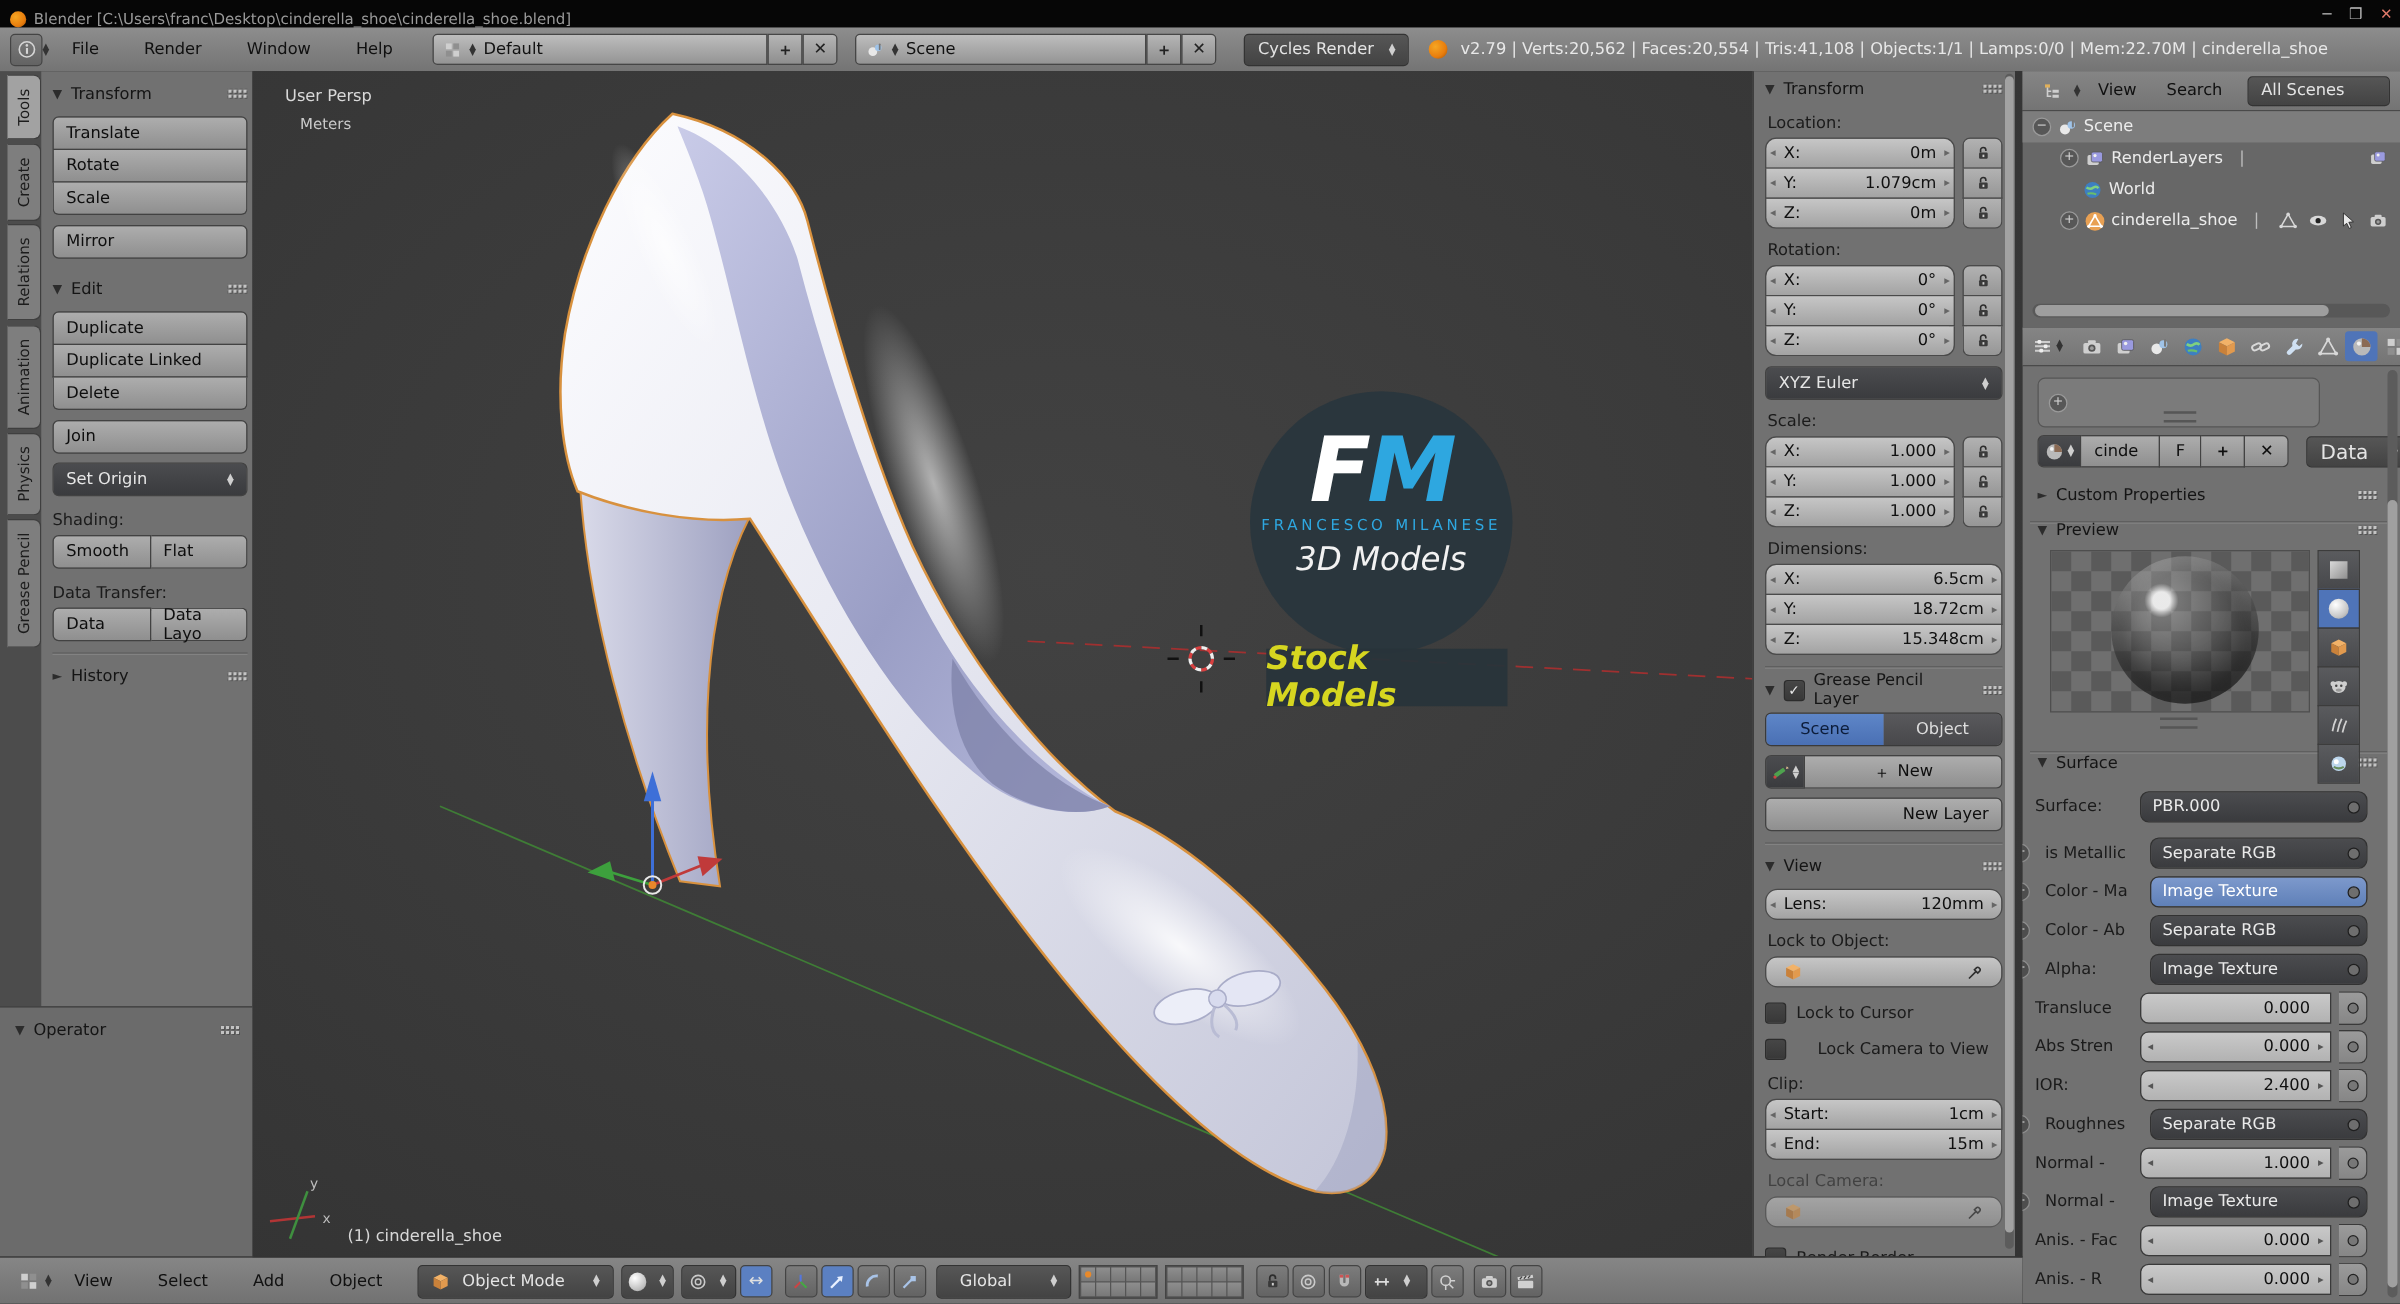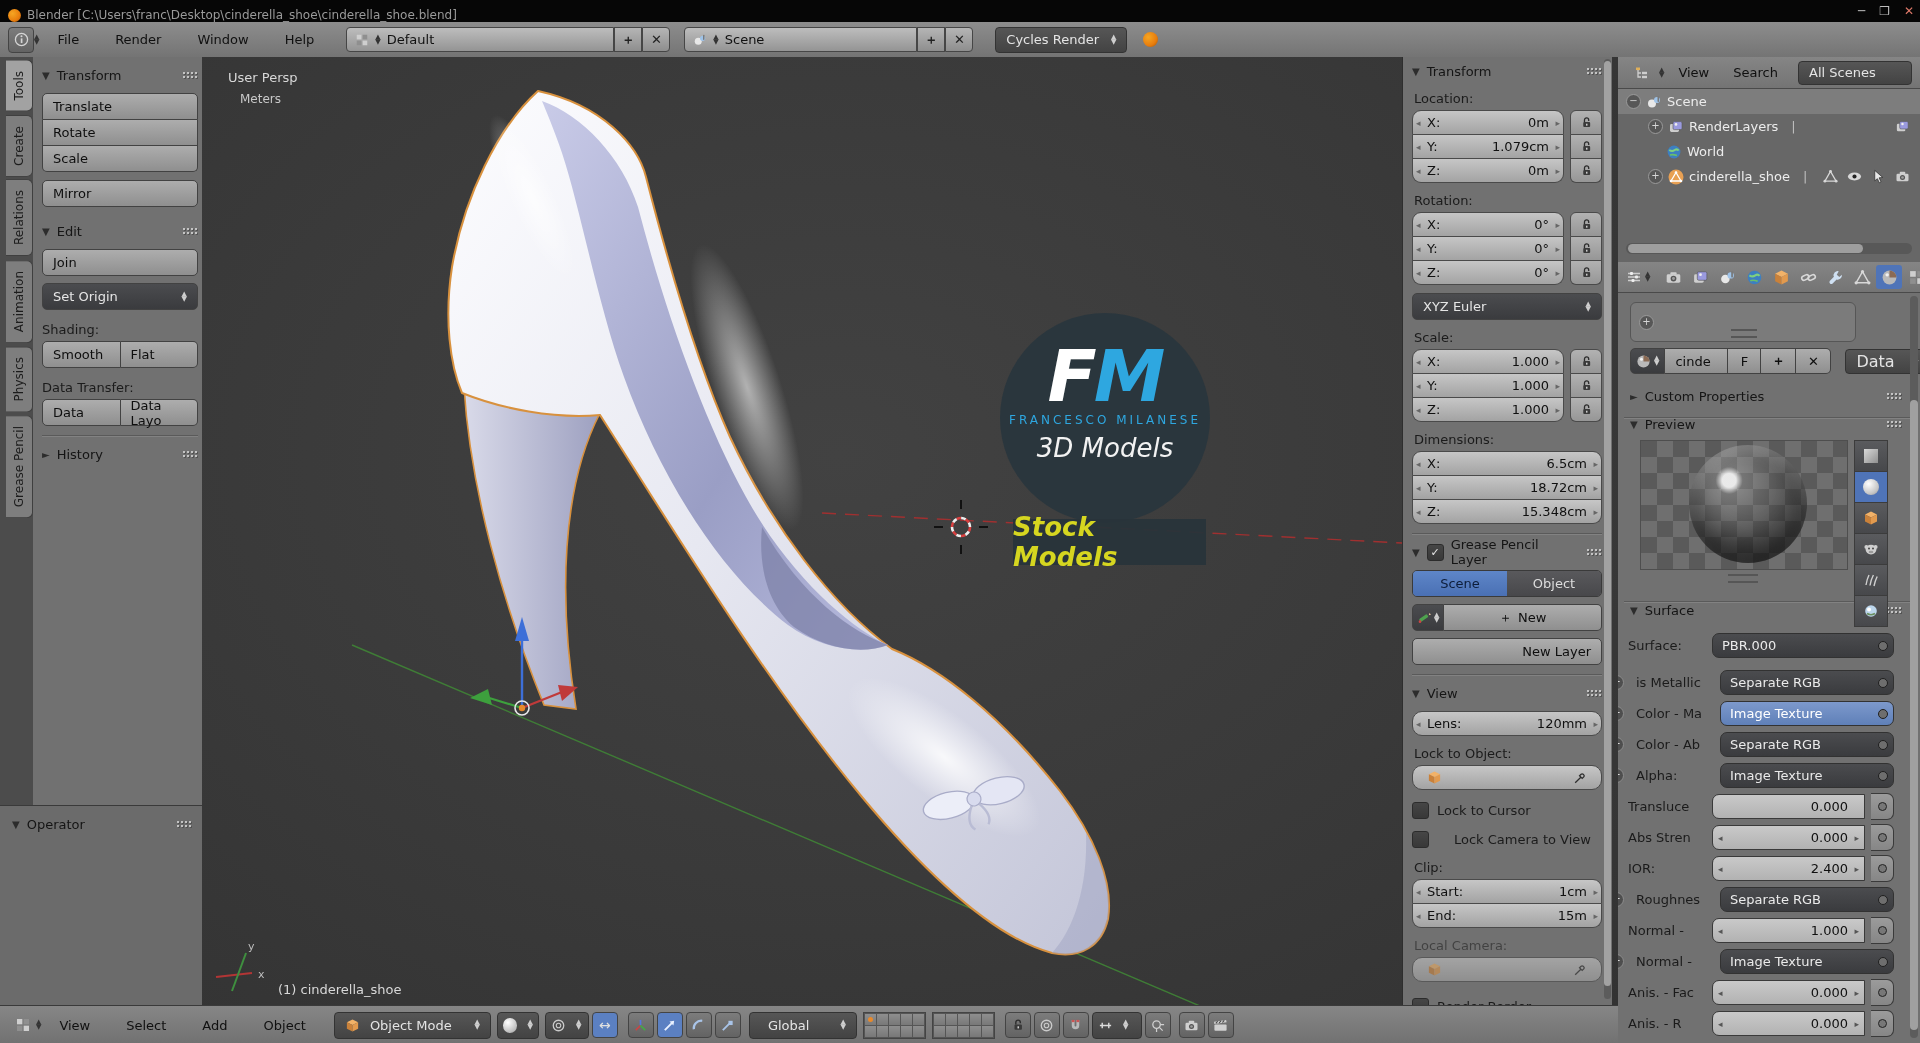--- a/index.html
+++ b/index.html
@@ -356,20 +356,21 @@
     </div>
     <div class="hdr-sq">＋</div>
     <div class="hdr-sq round-r">✕</div>
   </div>
   <div class="dark-drop" style="margin-left:22px;width:110px;">
     <span>Cycles Render</span>
     <span class="updn" style="margin-left:auto">▲<i>▼</i></span>
   </div>
   <span class="logo" style="width:15px;height:15px;border-radius:50%;margin-left:16px;
         background:radial-gradient(circle at 35% 35%,#f5a623,#e87d0d 60%,#9c4f06);display:inline-block;"></span>
+  <span id="stats">v2.79 | Verts:20,562 | Faces:20,554 | Tris:41,108 | Objects:1/1 | Lamps:0/0 | Mem:22.70M | cinderella_shoe</span>
 </div>
 
 <div id="toolshelf" class="abs">
   <div id="shelf-tabs">
       <div class="vtab active">Tools</div>
       <div class="vtab">Create</div>
       <div class="vtab">Relations</div>
       <div class="vtab">Animation</div>
       <div class="vtab">Physics</div>
       <div class="vtab">Grease Pencil</div>
@@ -384,20 +385,25 @@
       <div class="btn">Translate</div>
       <div class="btn">Rotate</div>
       <div class="btn">Scale</div>
     </div>
     <div class="btn" style="margin-top:8px;">Mirror</div>
 
     <div class="phead" style="margin-top:14px;">
       <span class="tri">▼</span>
         <span>Edit</span>
         <span class="dots"></span>
+    </div>
+    <div class="stack" style="margin-top:8px;">
+      <div class="btn">Duplicate</div>
+      <div class="btn">Duplicate Linked</div>
+      <div class="btn">Delete</div>
     </div>
     <div class="btn" style="margin-top:8px;">Join</div>
     <div class="btn dark" style="margin-top:7px;">
       <span>Set Origin</span>
         <span class="updn" style="margin-left:auto">▲<i>▼</i></span>
     </div>
 
     <div class="plabel" style="margin-top:12px;">Shading:</div>
     <div class="pair" style="margin-top:4px;">
       <div class="btn">Smooth</div>

